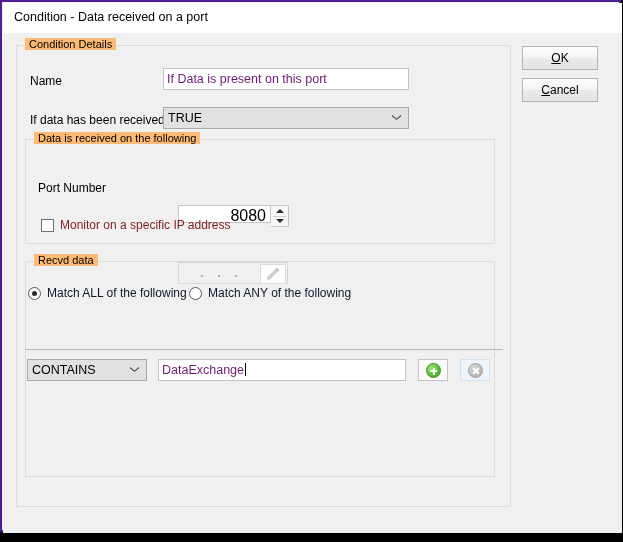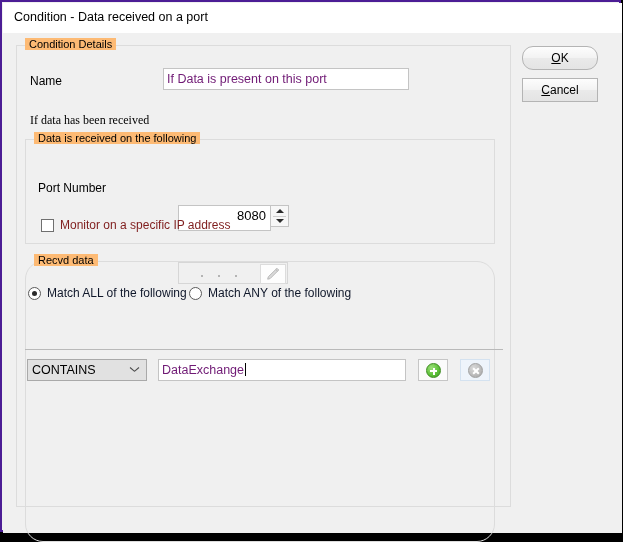--- a/index.html
+++ b/index.html
@@ -80,22 +80,21 @@
     left: 8px;
     top: 93px;
     width: 470px;
     height: 105px;
     text-align: center;
   }
   #gb-recvd {
     left: 8px;
     top: 215px;
     width: 470px;
-    height: 281px;
-    border-radius: 18px;
+    height: 216px;
   }
 
   
   .flabel {
     position: absolute;
     font-size: 12px;
     color: #000000;
     white-space: nowrap;
   }
 
@@ -150,25 +149,25 @@
   #spin-wrap {
     position: absolute;
     left: 161px;
     top: 159px;
     width: 111px;
     height: 22px;
   }
   #port-box {
     position: absolute;
     left: 0; top: 0;
-    width: 93px; height: 26px;
+    width: 93px; height: 18px;
     background: #ffffff;
     border: 1px solid #c4c4c4;
     box-sizing: border-box;
-    font-size: 13px;
+    font-size: 16px;
     text-align: right;
     line-height: 20px;
     padding-right: 4px;
     color: #000;
     padding-left: 9px;
   }
   #spin-btns {
     position: absolute;
     left: 93px; top: 0;
     width: 18px; height: 22px;
@@ -349,21 +348,21 @@
     width: 76px;
     height: 24px;
     background: linear-gradient(to bottom, #fdfdfd 0%, #f3f3f3 48%, #eaeaea 52%, #e4e4e4 100%);
     border: 1px solid #b4b4b4;
     box-sizing: border-box;
     font-size: 12px;
     color: #000;
     text-align: center;
     line-height: 22px;
   }
-  #ok-btn { left: 519px; top: 13px; border-radius: 11px; }
+  #ok-btn { left: 519px; top: 13px; }
   #cancel-btn { left: 519px; top: 45px; }
   .mn { text-decoration: underline; }
 
   .caret {
     display: inline-block;
     width: 1px;
     height: 13px;
     background: #000;
     vertical-align: -2px;
     margin-left: 1px;
@@ -379,21 +378,25 @@
   </div>
 
   <div id="client">
 
     <div class="groupbox" id="gb-details">
       <span class="gb-label">Condition Details</span>
 
       <span class="flabel" style="left:13px; top:28px;">Name</span>
       <div class="textbox" style="left:146px; top:22px; width:246px;">If Data is present on this port</div>
 
-      <span class="flabel" style="left:13px; top:67px;font-family:Liberation Serif, serif;">If data has been received</span>
+      <span class="flabel" style="left:13px; top:67px;">If data has been received</span>
+      <div class="combo" style="left:146px; top:61px; width:246px;">
+        <span>TRUE</span>
+        <span class="chev"></span>
+      </div>
 
       <div class="groupbox" id="gb-received">
         <span class="gb-label">Data is received on the following</span>
       </div>
 
       <span class="flabel" style="left:21px; top:135px;">Port Number</span>
 
       <div id="spin-wrap">
         <div id="port-box">8080</div>
         <div id="spin-btns">

